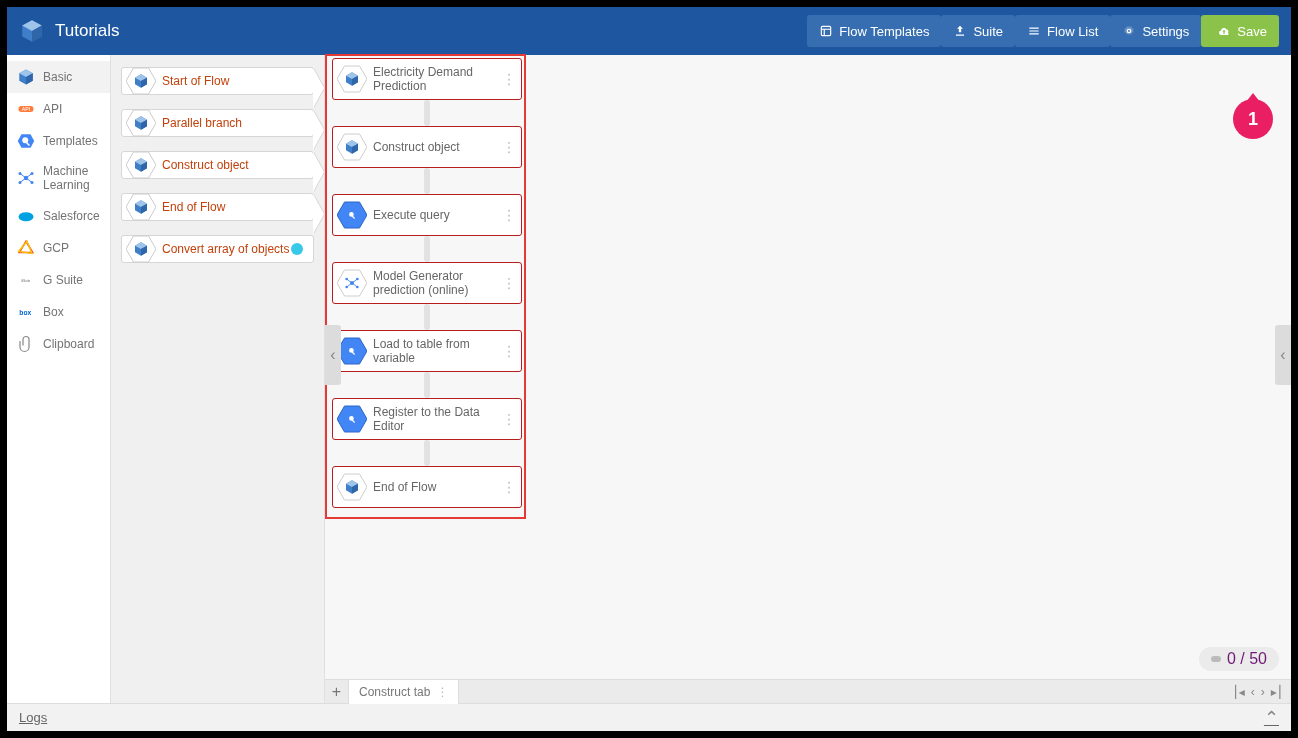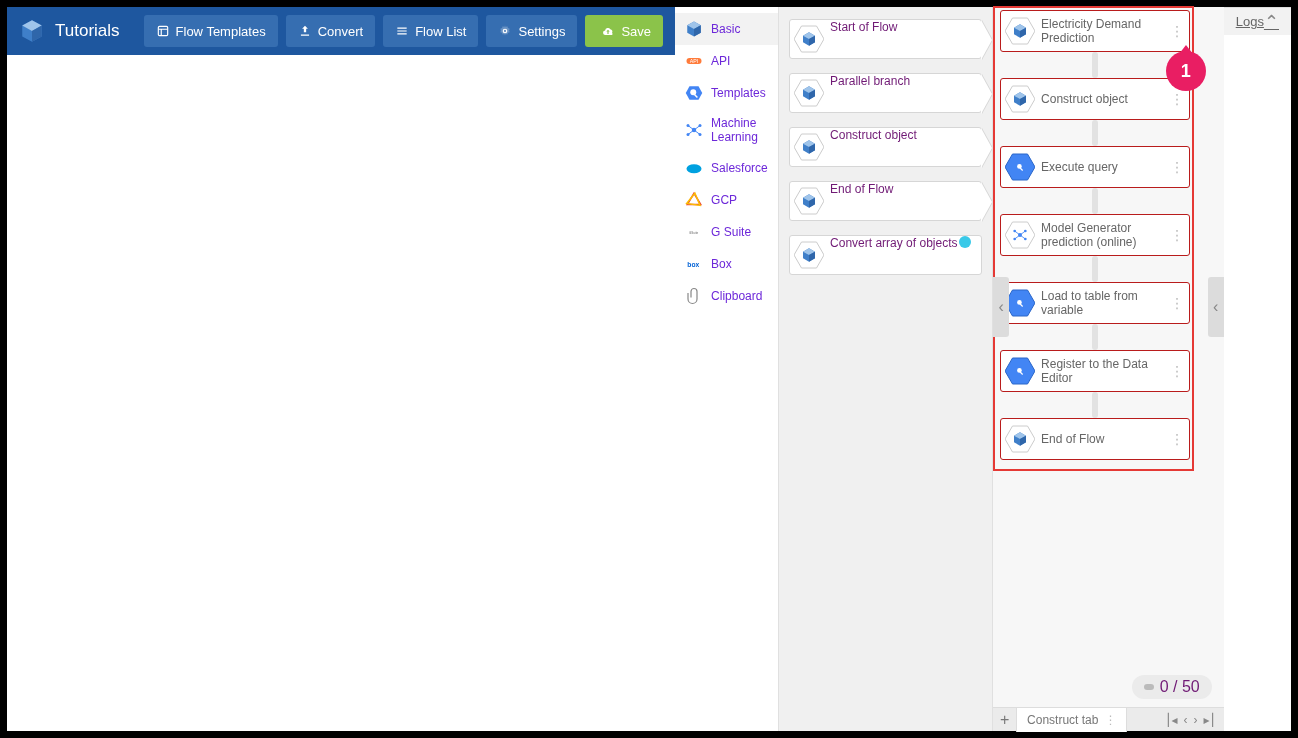--- a/index.html
+++ b/index.html
@@ -1,43 +1,43 @@
 <!DOCTYPE html>
 <html><head>
 <meta charset="utf-8">
 <style>
 * { margin: 0; padding: 0; box-sizing: border-box; }
 body { font-family: -apple-system, BlinkMacSystemFont, "Segoe UI", Helvetica, Arial, sans-serif; background: #000; width: 1298px; height: 738px; overflow: hidden; }
-.frame { position: absolute; top: 7px; left: 7px; width: 1284px; height: 724px; background: #fff; display: flex; flex-direction: row; }
+.frame { position: absolute; top: 7px; left: 7px; width: 1284px; height: 724px; background: #fff; display: flex; flex-direction: column; }
 
 
 .header { height: 48px; background: #1e579f; display: flex; align-items: center; padding: 0 12px; gap: 12px; }
 .logo-wrap { display: flex; align-items: center; gap: 10px; }
 .logo-icon { width: 26px; height: 26px; display: inline-flex; align-items: center; justify-content: center; }
 .logo-icon svg { width: 26px; height: 26px; }
 .header-title { color: #fff; font-size: 17px; font-weight: 400; }
 .header-spacer { flex: 1; }
-.header-buttons { display: flex; gap: 8px; }
+.header-buttons { display: flex; gap: 0; }
 .hbtn { background: #366eb1; color: #fff; border: none; border-radius: 3px; padding: 0 12px; height: 32px; font-size: 13px; display: inline-flex; align-items: center; gap: 6px; cursor: pointer; }
 .hbtn.save { background: #8bc34a; padding-left: 16px; }
 .hbtn-icon { width: 14px; height: 14px; display: inline-flex; align-items: center; justify-content: center; }
 
 
 .main { flex: 1; display: flex; min-height: 0; position: relative; }
 
 
 .sidebar { width: 104px; background: #fff; border-right: 1px solid #e0e0e0; display: flex; flex-direction: column; padding-top: 6px; }
-.sb-item { display: flex; align-items: center; gap: 8px; padding: 7px 10px; font-size: 12px; color: #6d28d9; cursor: pointer; }
+.sb-item { display: flex; align-items: center; gap: 8px; padding: 7px 10px; font-size: 12px; color: #737373; cursor: pointer; }
 .sb-item.active { background: #f2f2f2; }
 .sb-ico { width: 18px; height: 18px; display: inline-flex; align-items: center; justify-content: center; flex-shrink: 0; }
 .sb-label { line-height: 1.2; }
 
 
 .palette { width: 214px; background: #f0f0f0; border-right: 1px solid #e0e0e0; padding: 12px 10px; display: flex; flex-direction: column; gap: 14px; overflow-y: auto; }
-.pal-block { position: relative; height: 40px; background: #fff; border: 1px solid #d6d6d6; border-radius: 3px; display: flex; align-items: flex-start; padding-left: 40px; padding-right: 10px; font-size: 12px; color: #701a75; cursor: grab; }
+.pal-block { position: relative; height: 28px; background: #fff; border: 1px solid #d6d6d6; border-radius: 3px; display: flex; align-items: center; padding-left: 40px; padding-right: 10px; font-size: 12px; color: #c2410c; cursor: grab; }
 .pal-block .hex { position: absolute; left: 4px; top: 50%; transform: translateY(-50%); }
 .pal-block .arrow-r { position: absolute; right: -11px; top: 0; width: 0; height: 0; border-top: 20px solid transparent; border-bottom: 20px solid transparent; border-left: 11px solid #fff; filter: drop-shadow(1px 0 0 #d6d6d6); }
 .pal-dot { width: 12px; height: 12px; background: #39c9e8; border-radius: 50%; margin-left: auto; }
 
 
 .canvas { flex: 1; background: #f7f7f7; position: relative; }
 
 
 .hl-region { position: absolute; left: 0px; top: -1px; width: 201px; height: 465px; border: 2px solid #e53935; }
 
@@ -165,21 +165,21 @@
             </svg>
           </span>
         <span>Flow Templates</span>
       </button>
       <button class="hbtn">
         <span class="hbtn-icon">
             <svg viewBox="0 0 24 24">
               <use href="#ic-upload"></use>
             </svg>
           </span>
-        <span>Convert</span>
+        <span>Suite</span>
       </button>
       <button class="hbtn">
         <span class="hbtn-icon">
             <svg viewBox="0 0 24 24">
               <use href="#ic-list"></use>
             </svg>
           </span>
         <span>Flow List</span>
       </button>
       <button class="hbtn">

